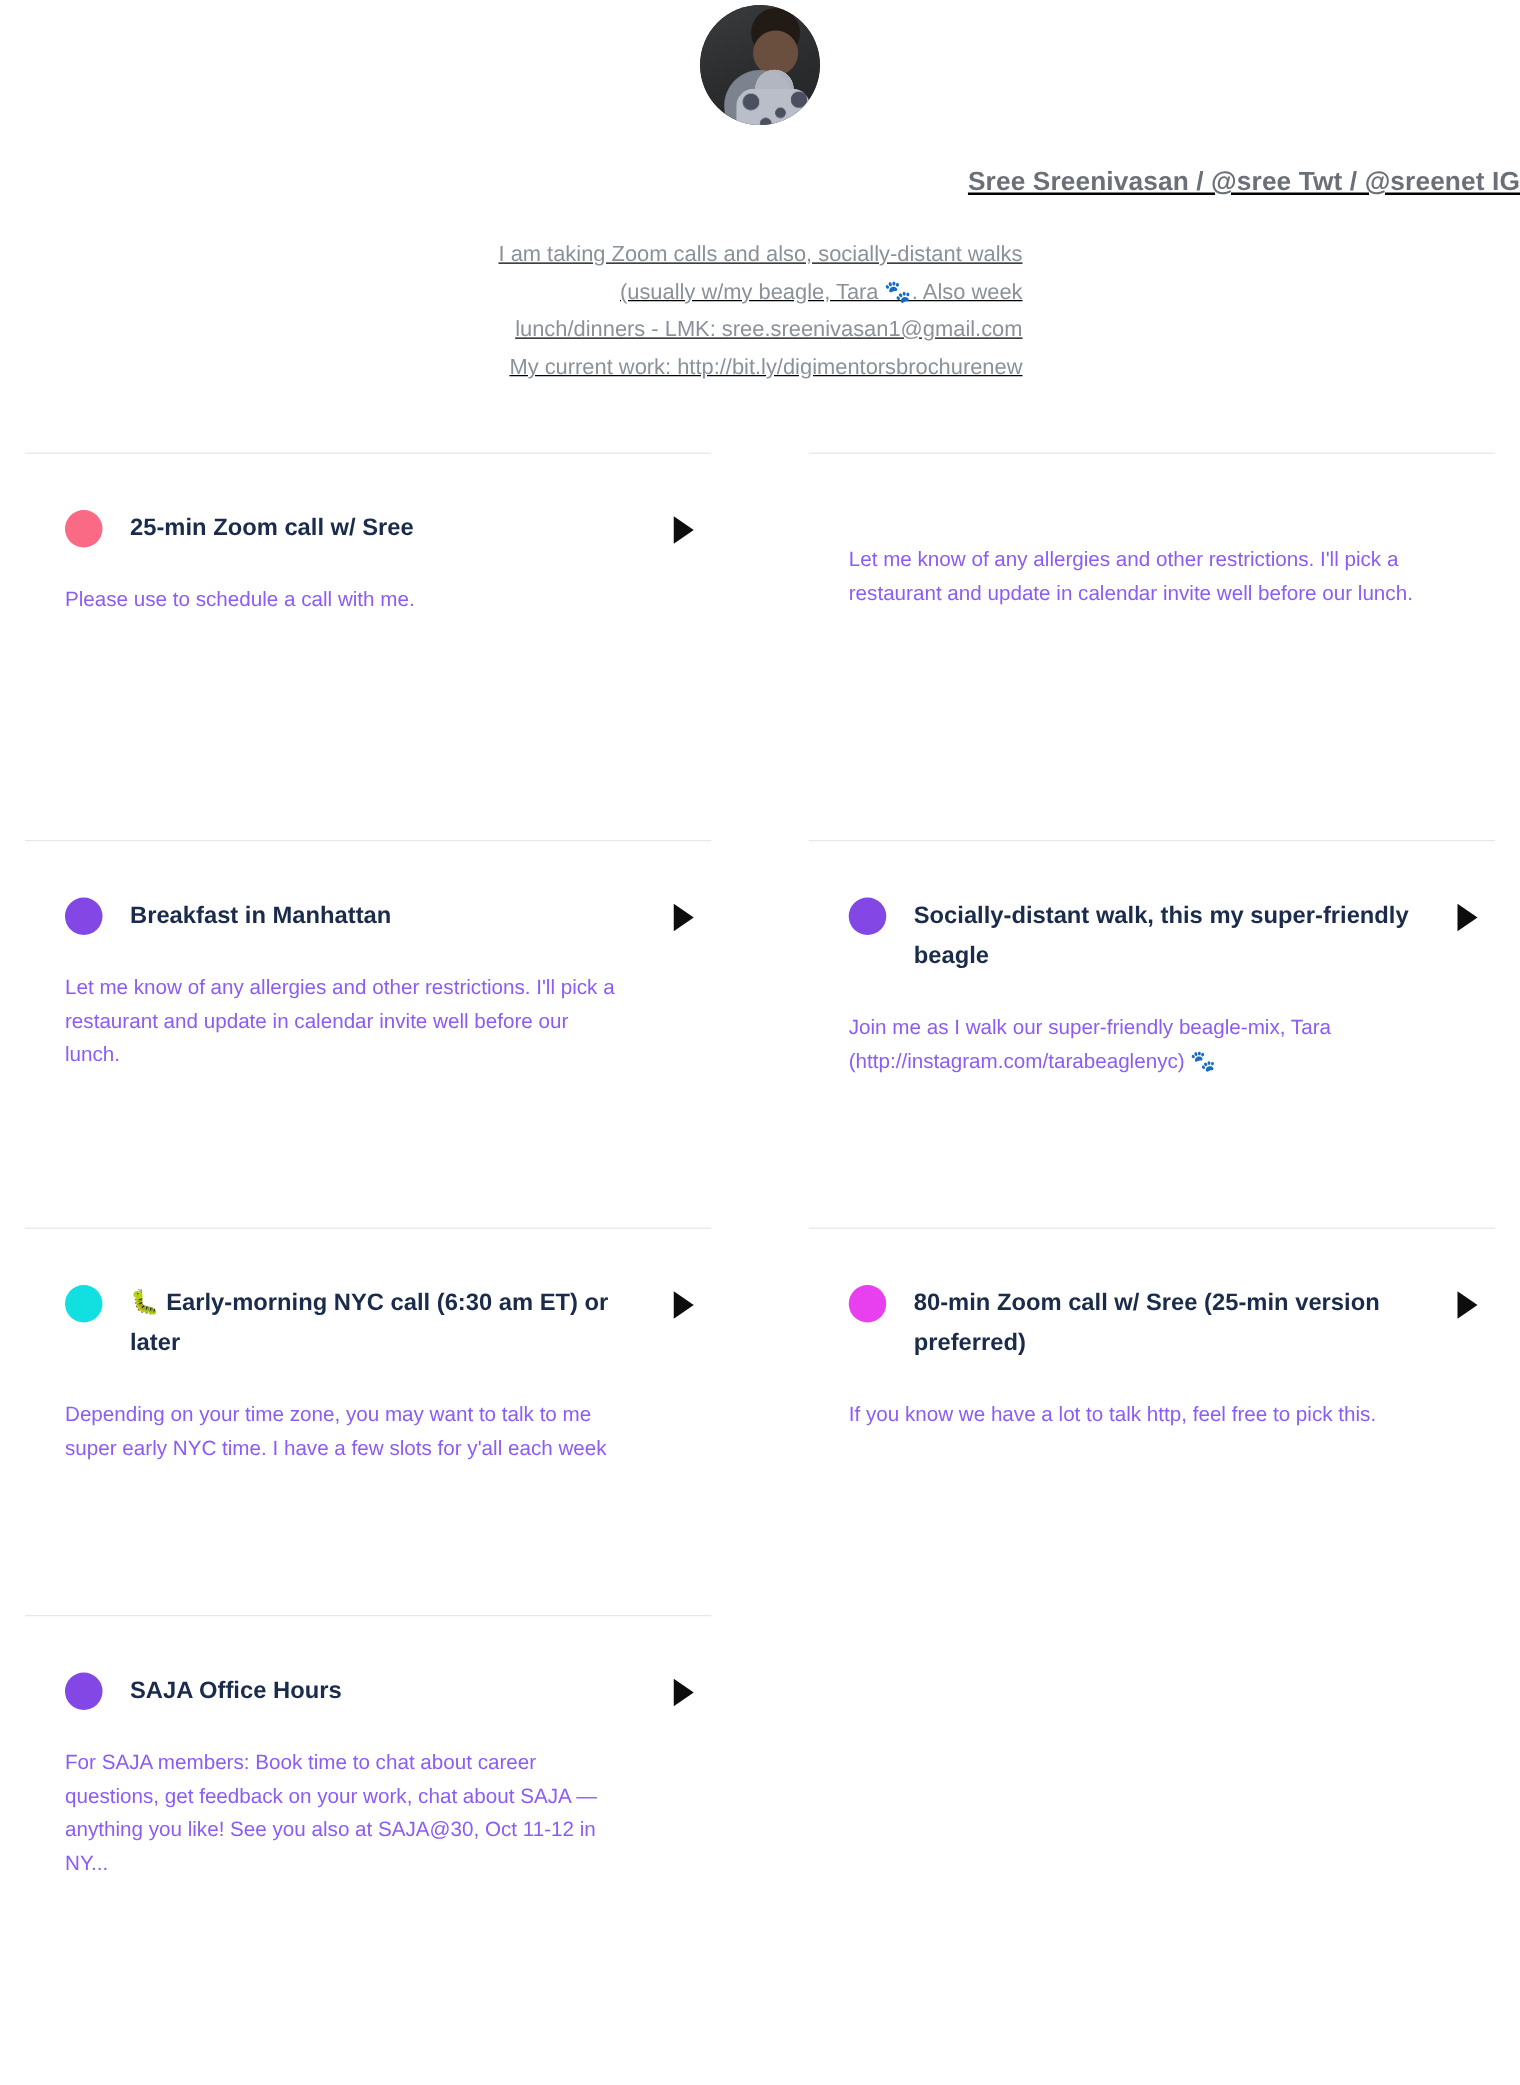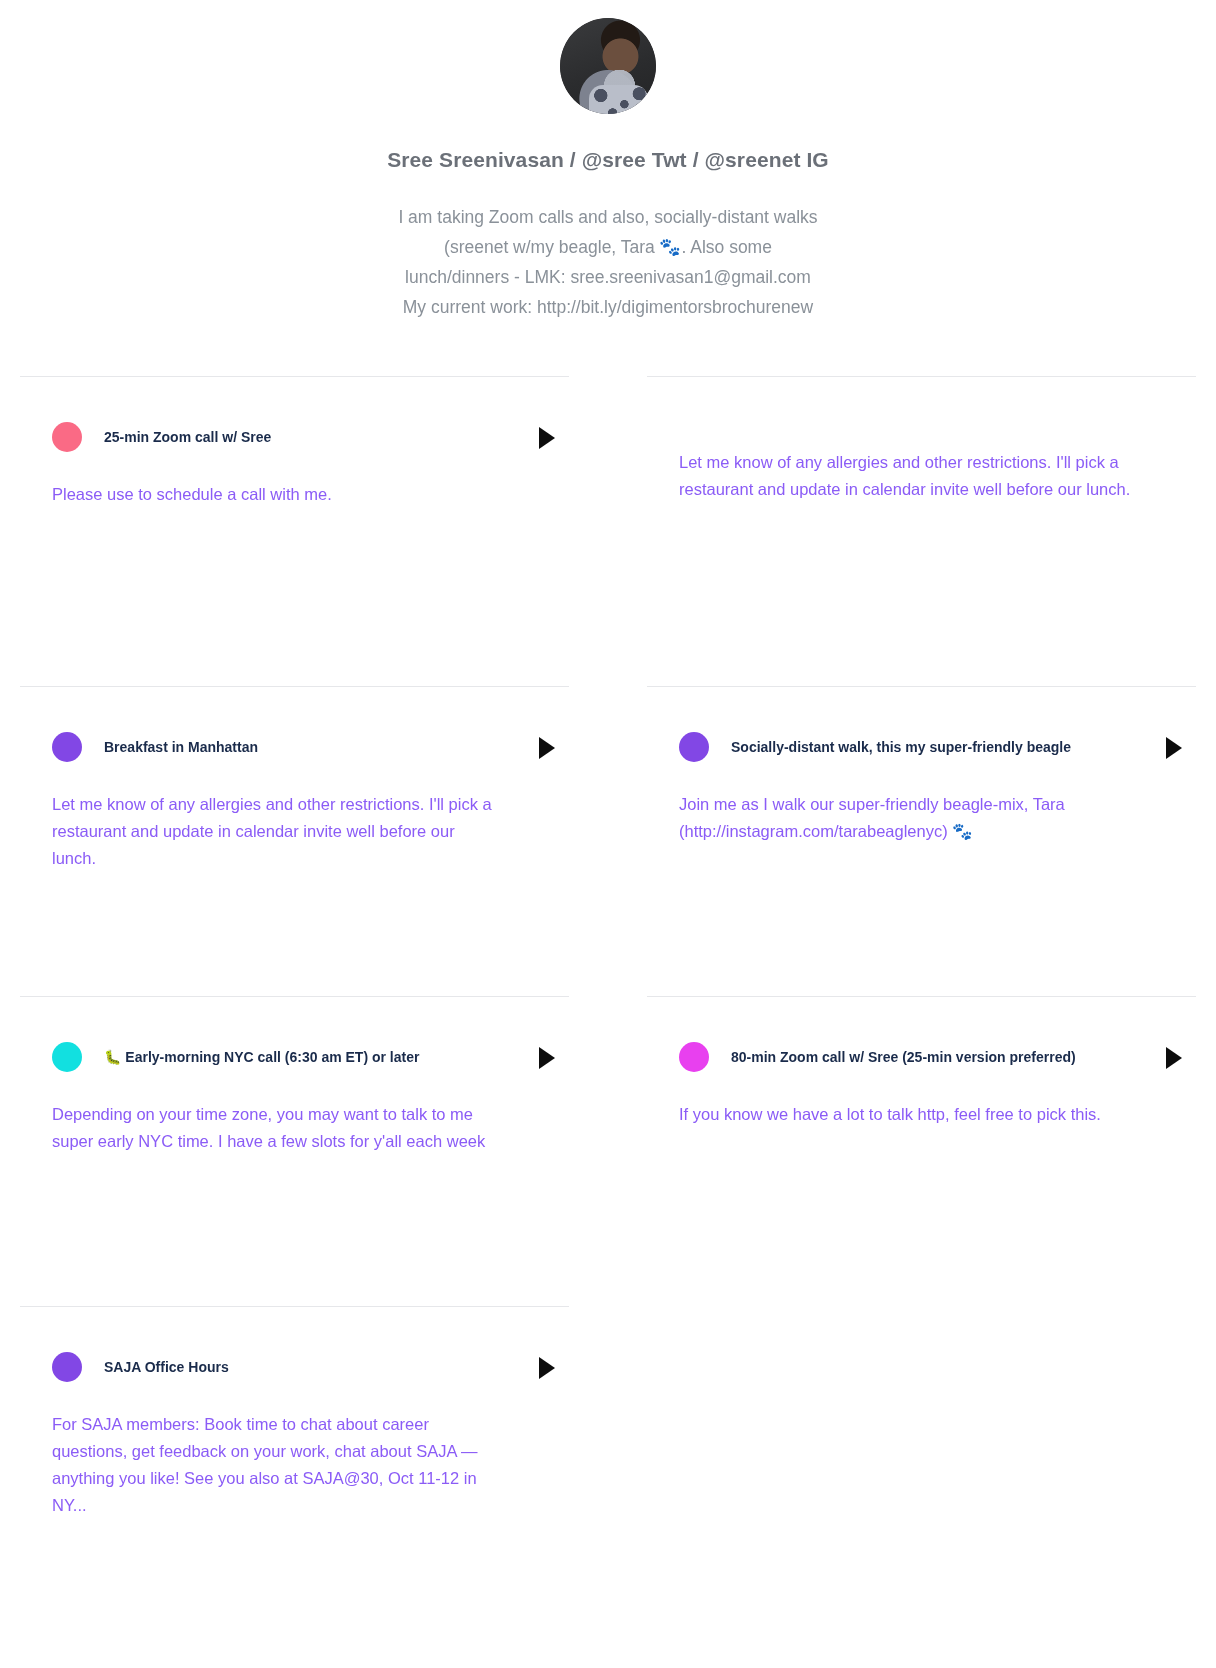--- a/index.html
+++ b/index.html
@@ -6,22 +6,23 @@
   html, body {
     width: 1216px;
     background: #ffffff;
     font-family: "Liberation Sans", sans-serif;
     -webkit-font-smoothing: antialiased;
   }
   body { padding-bottom: 40px; }
 
   
   .profile {
-    padding-top: 18px;
-    text-align: center;
+    padding-top: 4px;
+    text-align: right;
+    text-decoration: underline;
   }
   .avatar-wrap {
     width: 96px;
     height: 96px;
     margin: 0 auto;
     border-radius: 50%;
     overflow: hidden;
     position: relative;
     background: #2e2e30;
   }
@@ -86,21 +87,21 @@
   .event-dot {
     width: 30px;
     height: 30px;
     border-radius: 50%;
     flex: 0 0 auto;
     margin-top: 1px;
   }
   .event-title {
     flex: 1 1 auto;
     margin-left: 22px;
-    font-size: 14px;
+    font-size: 19px;
     font-weight: 700;
     line-height: 32px;
     color: #1a2b4b;
     padding-right: 10px;
   }
   .chev {
     flex: 0 0 auto;
     margin-top: 6px;
     width: 0;
     height: 0;
@@ -119,21 +120,21 @@
   .spacer-cell { border: none; }
 </style>
 </head>
 <body>
 
 <div class="profile">
   <div class="avatar-wrap">
     <div class="avatar-art"></div>
   </div>
   <div class="profile-name">Sree Sreenivasan / @sree Twt / @sreenet IG</div>
-  <div class="profile-bio">I am taking Zoom calls and also, socially-distant walks (sreenet w/my beagle, Tara 🐾. Also some lunch/dinners - LMK: sree.sreenivasan1@gmail.com My current work: http://bit.ly/digimentorsbrochurenew</div>
+  <div class="profile-bio">I am taking Zoom calls and also, socially-distant walks (usually w/my beagle, Tara 🐾. Also week lunch/dinners - LMK: sree.sreenivasan1@gmail.com My current work: http://bit.ly/digimentorsbrochurenew</div>
 </div>
 
 <div class="grid">
   <div class="event-card">
     <div class="event-head">
       <span class="event-dot" style="background: rgb(250, 106, 133);"></span>
       <span class="event-title">25-min Zoom call w/ Sree</span>
       <span class="chev"></span>
     </div>
     <div class="event-desc">Please use to schedule a call with me.</div>

